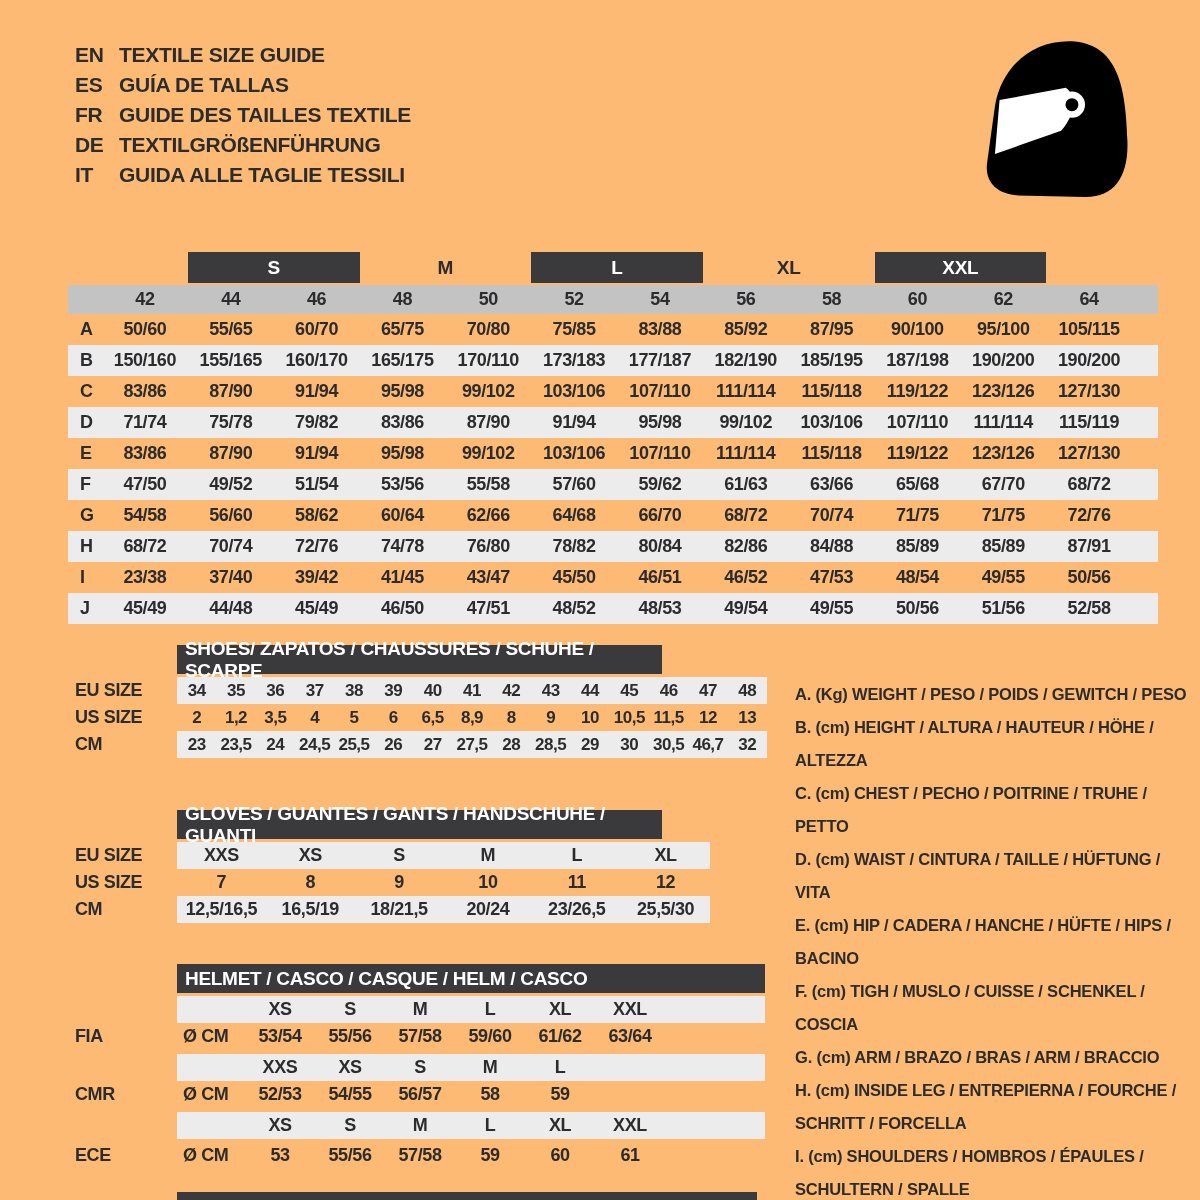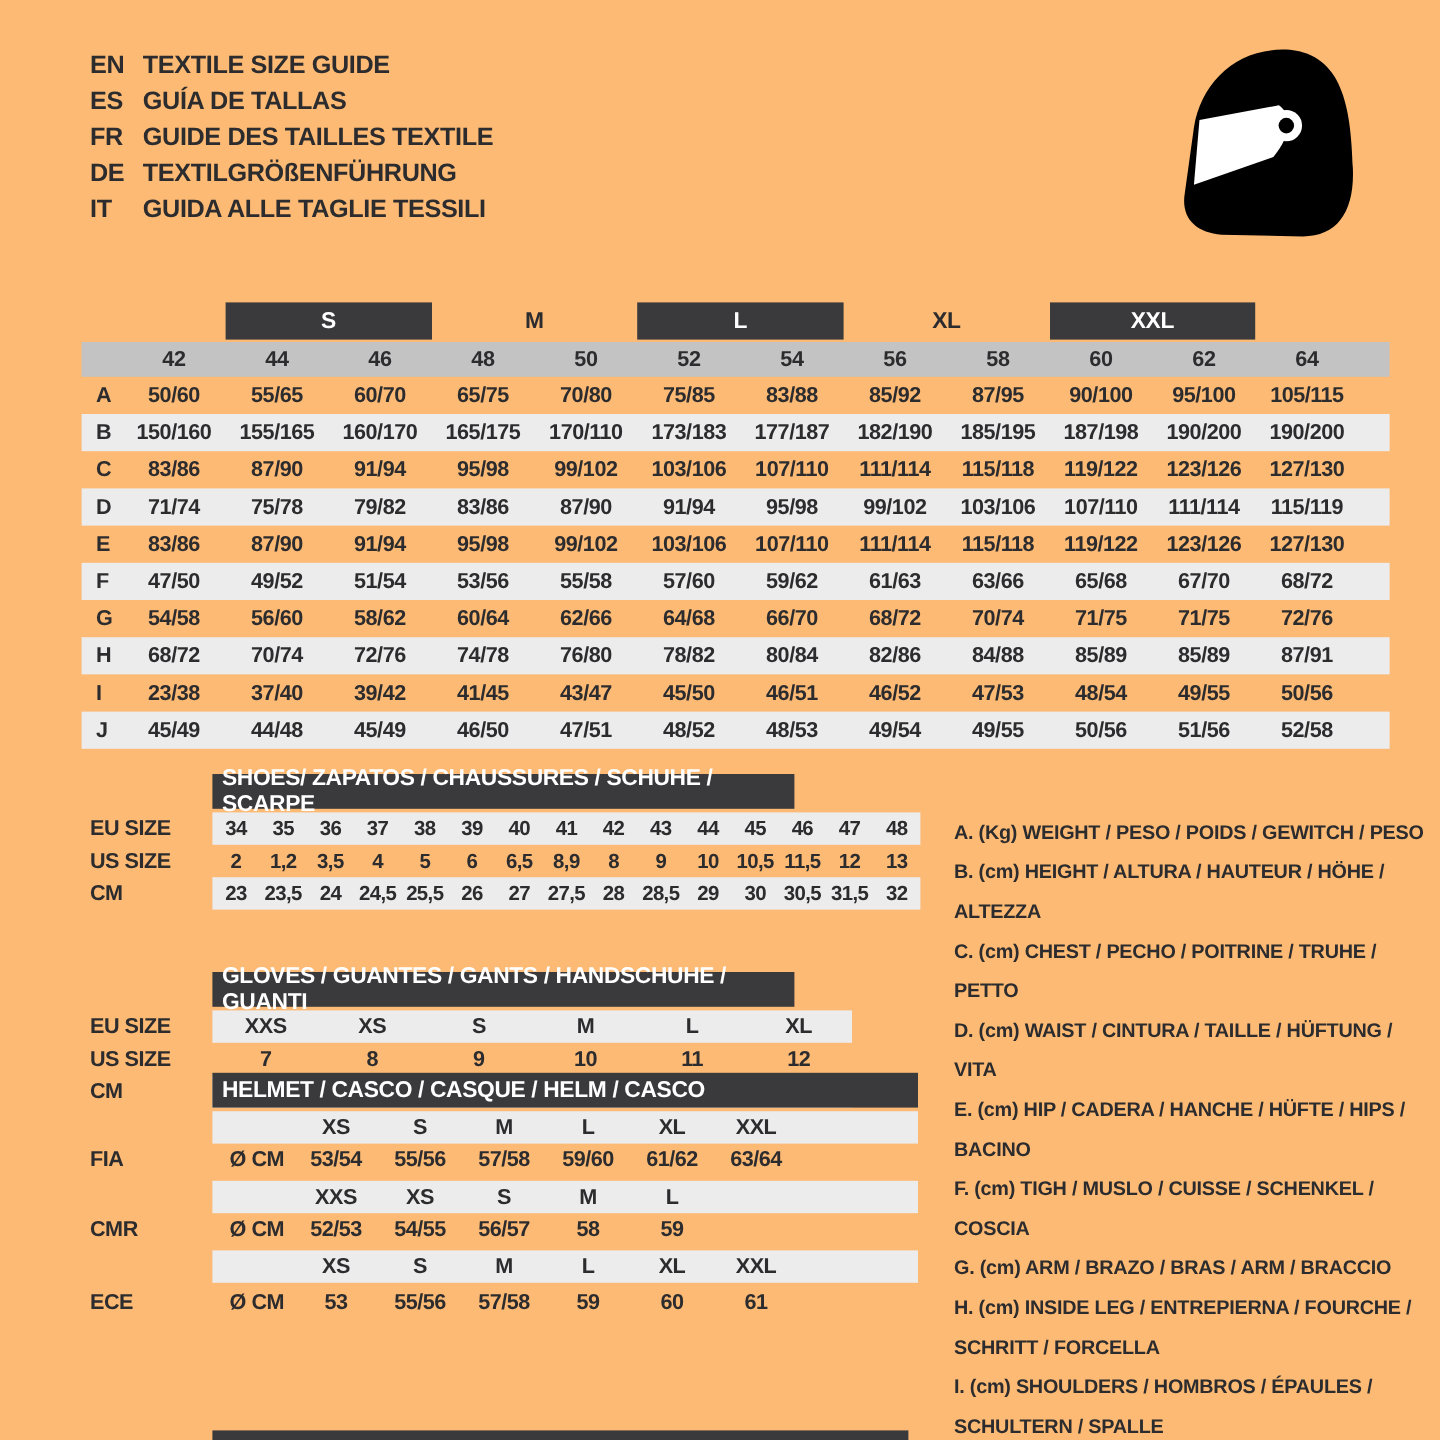--- a/index.html
+++ b/index.html
@@ -24,38 +24,38 @@
   .num-row{height:29px;background:#c3c3c3;font-size:18px;letter-spacing:-0.4px;}
   .data-row{height:31px;font-size:18px;letter-spacing:-0.4px;}
   .data-row.stripe{background:#ececec;}
   .cell{text-align:center;white-space:nowrap;overflow:visible;}
   .letter-cell{text-align:left;padding-left:12px;}
 
   
   .sub{position:absolute;left:68px;}
   .shoes{top:645px;}
   .gloves{top:810px;}
-  .helmet{top:894px;}
+  .helmet{top:964px;}
   .sub-header{margin-left:109px;height:29px;display:flex;align-items:center;
               background:#3a3a3c;color:#ffffff;font-size:19px;letter-spacing:-0.3px;
               padding-left:8px;box-sizing:border-box;}
   .w485{width:485px;}
   .w588{width:588px;}
   .sub-rows{margin-top:3px;}
   .sub-row{display:flex;align-items:center;}
   .sub-label{width:109px;flex:0 0 109px;padding-left:7px;box-sizing:border-box;
              font-size:18px;letter-spacing:-0.4px;}
   .sub-values{display:grid;align-items:center;height:27px;}
   .sub-values.stripe{background:#ececec;}
   .shoes-grid{width:590px;grid-template-columns:repeat(15,1fr);font-size:17px;letter-spacing:-0.5px;}
   .gloves-grid{width:533px;grid-template-columns:repeat(6,1fr);font-size:18px;letter-spacing:-0.4px;}
   .helmet-grid{width:588px;grid-template-columns:68px repeat(6,70px) 1fr;font-size:18px;letter-spacing:-0.4px;}
   .helmet-group{margin-bottom:4px;}
   .helmet-group.last .values-row .sub-values{height:32px;}
-  .unit{text-align:center;padding-left:6px;}
+  .unit{text-align:left;padding-left:6px;}
 
   
   .legend{position:absolute;left:795px;top:678px;width:400px;
           font-size:16.5px;line-height:33px;letter-spacing:-0.2px;}
   .legend-item{white-space:pre-line;}
 
   
   .cutoff-bar{position:absolute;left:177px;top:1192px;width:580px;height:8px;background:#3a3a3c;}
 </style>
 </head>
@@ -324,21 +324,21 @@
             <div class="cell">24,5</div>
             <div class="cell">25,5</div>
             <div class="cell">26</div>
             <div class="cell">27</div>
             <div class="cell">27,5</div>
             <div class="cell">28</div>
             <div class="cell">28,5</div>
             <div class="cell">29</div>
             <div class="cell">30</div>
             <div class="cell">30,5</div>
-            <div class="cell">31,5</div>
+            <div class="cell">46,7</div>
             <div class="cell">32</div>
           </div>
         </div>
       </div>
   </div>
 
   <div class="sub gloves">
     <div class="sub-header w485">GLOVES / GUANTES / GANTS / HANDSCHUHE / GUANTI</div>
     <div class="sub-rows">
         <div class="sub-row">

